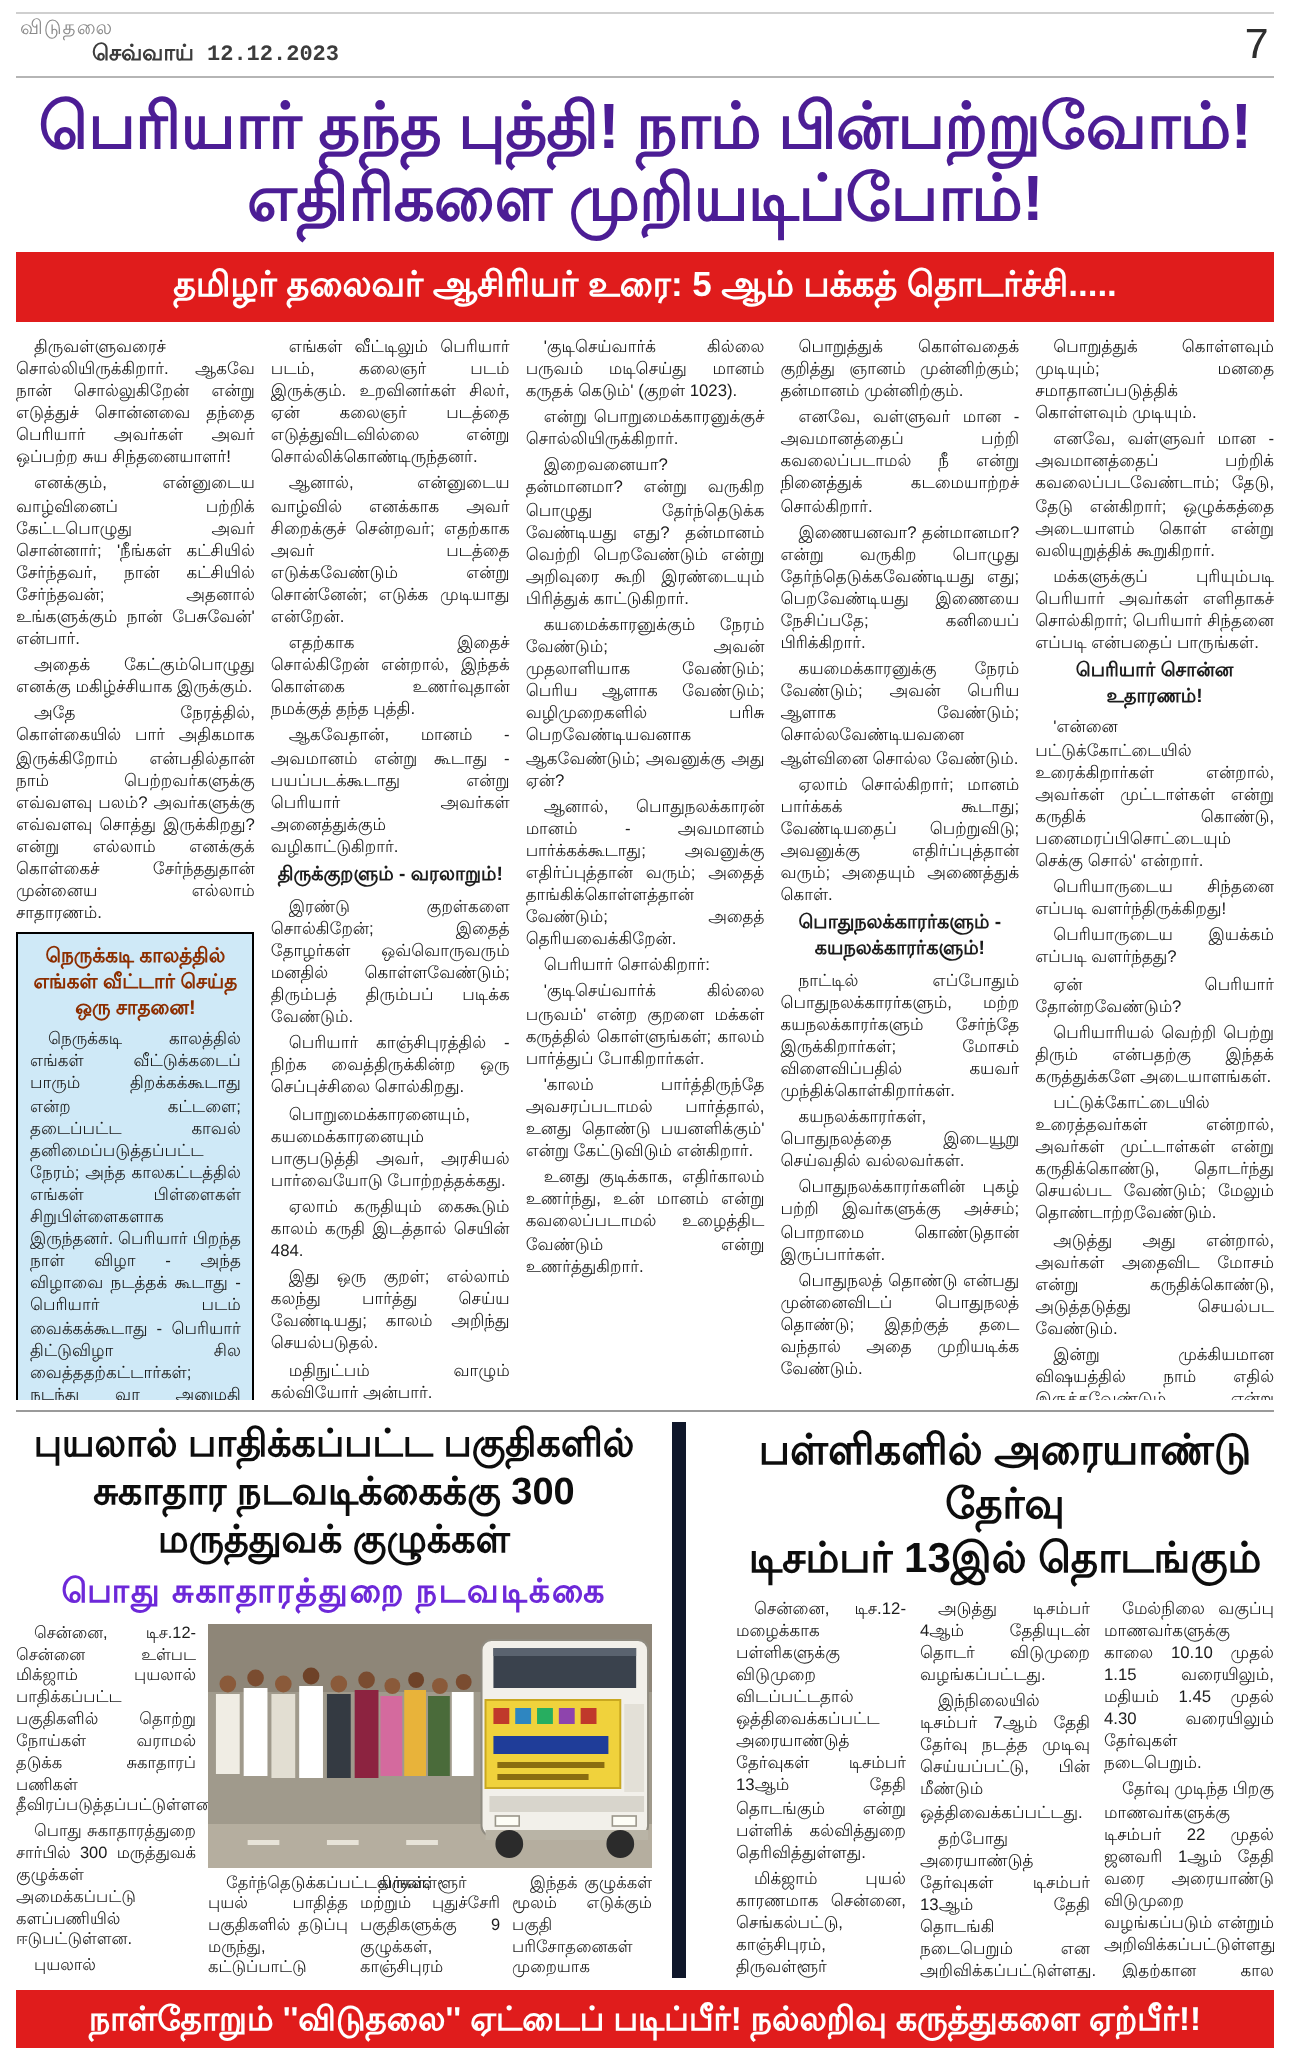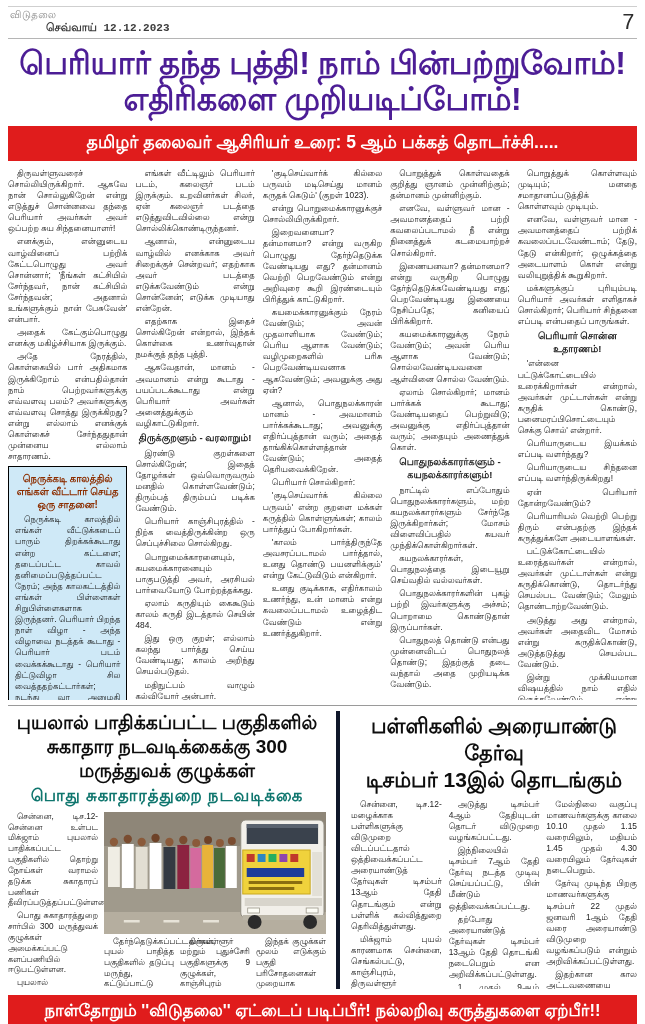--- a/index.html
+++ b/index.html
@@ -13,24 +13,24 @@
   .headline{text-align:center;font-weight:800;font-size:32px;line-height:1.12;margin:7px 0 8px;color:#4c1d95;letter-spacing:-.3px;}
   .banner{background:#e01c1c;color:#fff;font-weight:800;text-align:center;font-size:17.5px;padding:6px 0 7px;}
   .main-cols{display:flex;gap:8px;margin-top:7px;height:532px;overflow:hidden;}
   .col{flex:1;min-width:0;font-size:8.4px;line-height:1.32;text-align:justify;}
   .t-p{margin:0 0 2px;text-indent:9px;}
   .t-h{text-align:center;font-weight:800;font-size:9.6px;margin:3px 0;text-indent:0;}
   .infobox{background:#cfe9f7;border:1px solid #000000;padding:5px 6px;margin:4px 0;}
   .infobox .title{color:#8c2e00;font-weight:800;text-align:center;font-size:10px;line-height:1.3;margin-bottom:3px;}
   .bottom{display:flex;gap:10px;border-top:1px solid #9a9a9a;margin-top:5px;padding-top:5px;height:278px;overflow:hidden;}
   .b-left{width:318px;min-width:0;}
-  .b-right{flex:1;min-width:0;border-left:4px solid #0f172a;padding-left:11px;}
+  .b-right{flex:1;min-width:0;border-left:7px solid #0f172a;padding-left:25px;}
   .l-head1{font-size:19px;font-weight:800;text-align:center;line-height:1.28;color:#0d0d0d;}
   .l-head2{font-size:16.5px;font-weight:800;text-align:center;font-family:"Liberation Serif",serif;
-           margin:2px 0 5px;color:#0f766e;letter-spacing:1px;}
+           margin:2px 0 5px;color:#6d28d9;letter-spacing:1px;}
   .l-body{display:flex;gap:6px;height:196px;overflow:hidden;}
   .l-colA{width:90px;min-width:90px;font-size:8.2px;line-height:1.32;text-align:justify;}
   .l-main{flex:1;min-width:0;display:flex;flex-direction:column;}
   .photo{width:100%;height:122px;display:block;background:#a8a194;}
   .l-under{display:flex;gap:6px;margin-top:3px;flex:1;overflow:hidden;font-size:8.2px;line-height:1.3;text-align:justify;}
   .l-under .ucol{flex:1;min-width:0;}
   .r-head{font-size:21px;font-weight:800;text-align:center;line-height:1.3;margin:1px 0 5px;color:#0d0d0d;}
   .r-body{display:flex;gap:7px;height:212px;overflow:hidden;font-size:8.4px;line-height:1.32;text-align:justify;}
   .r-body .rcol{flex:1;min-width:0;}
   .footbanner{background:#e01c1c;color:#fff;font-weight:800;text-align:center;font-size:16.5px;padding:6px 0;margin-top:6px;}
@@ -113,22 +113,22 @@
         <p class="blk t-p">பொதுநலக்காரர்களின் புகழ் பற்றி இவர்களுக்கு அச்சம்; பொறாமை கொண்டுதான் இருப்பார்கள்.</p>
         <p class="blk t-p">பொதுநலத் தொண்டு என்பது முன்னைவிடப் பொதுநலத் தொண்டு; இதற்குத் தடை வந்தால் அதை முறியடிக்க வேண்டும்.</p>
       </div>
     <div class="col">
 
     <p class="blk t-p">பொறுத்துக் கொள்ளவும் முடியும்; மனதை சமாதானப்படுத்திக் கொள்ளவும் முடியும்.</p>
         <p class="blk t-p">எனவே, வள்ளுவர் மான - அவமானத்தைப் பற்றிக் கவலைப்படவேண்டாம்; தேடு, தேடு என்கிறார்; ஒழுக்கத்தை அடையாளம் கொள் என்று வலியுறுத்திக் கூறுகிறார்.</p>
         <p class="blk t-p">மக்களுக்குப் புரியும்படி பெரியார் அவர்கள் எளிதாகச் சொல்கிறார்; பெரியார் சிந்தனை எப்படி என்பதைப் பாருங்கள்.</p>
         <p class="blk t-h">பெரியார் சொன்ன உதாரணம்!</p>
         <p class="blk t-p">'என்னை பட்டுக்கோட்டையில் உரைக்கிறார்கள் என்றால், அவர்கள் முட்டாள்கள் என்று கருதிக் கொண்டு, பனைமரப்பிசொட்டையும் செக்கு சொல்' என்றார்.</p>
+        <p class="blk t-p">பெரியாருடைய சிந்தனை எப்படி வளர்ந்திருக்கிறது!</p>
         <p class="blk t-p">பெரியாருடைய இயக்கம் எப்படி வளர்ந்தது?</p>
-        <p class="blk t-p">பெரியாருடைய சிந்தனை எப்படி வளர்ந்திருக்கிறது!</p>
         <p class="blk t-p">ஏன் பெரியார் தோன்றவேண்டும்?</p>
         <p class="blk t-p">பெரியாரியல் வெற்றி பெற்று திரும் என்பதற்கு இந்தக் கருத்துக்களே அடையாளங்கள்.</p>
         <p class="blk t-p">பட்டுக்கோட்டையில் உரைத்தவர்கள் என்றால், அவர்கள் முட்டாள்கள் என்று கருதிக்கொண்டு, தொடர்ந்து செயல்பட வேண்டும்; மேலும் தொண்டாற்றவேண்டும்.</p>
         <p class="blk t-p">அடுத்து அது என்றால், அவர்கள் அதைவிட மோசம் என்று கருதிக்கொண்டு, அடுத்தடுத்து செயல்பட வேண்டும்.</p>
         <p class="blk t-p">இன்று முக்கியமான விஷயத்தில் நாம் எதில் இருக்கவேண்டும் என்று சொன்னார்.</p>
       </div>
   </div>
 
   <div class="bottom">
     <div class="b-left">

